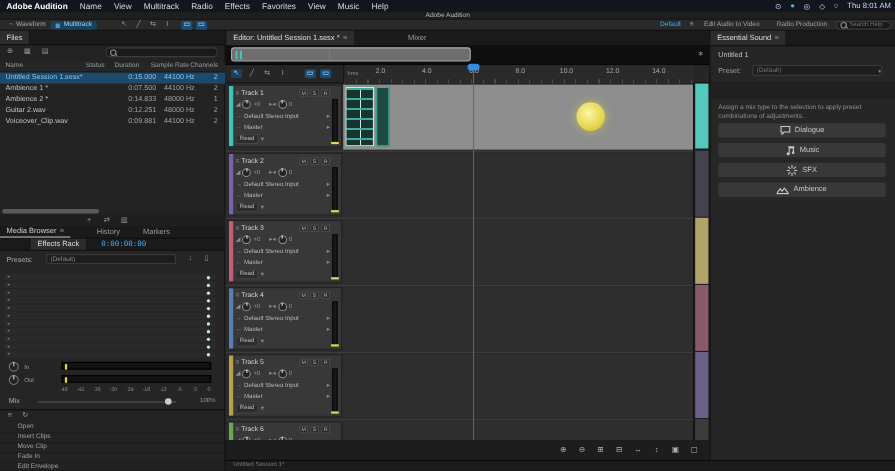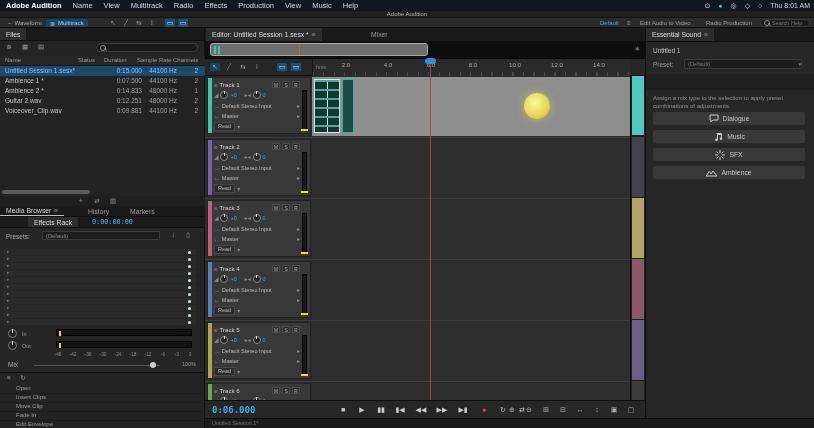--- a/index.html
+++ b/index.html
@@ -95,21 +95,21 @@
 
 <div id="app" class="nosel">
 
   <div id="menubar" class="abs">
     <span class="mi first">Adobe Audition</span>
     <span class="mi">Name</span>
     <span class="mi">View</span>
     <span class="mi">Multitrack</span>
     <span class="mi">Radio</span>
     <span class="mi">Effects</span>
-    <span class="mi">Production</span>
+    <span class="mi">Favorites</span>
     <span class="mi">View</span>
     <span class="mi">Music</span>
     <span class="mi">Help</span>
     <span id="mb-right">
       <span>⊙</span>
       <span style="color:#41c4b5">●</span>
       <span>◎</span>
       <span>◇</span>
       <span>○</span>
       <span>Thu 8:01 AM</span>
@@ -577,35 +577,20 @@
 
   <div class="abs" style="left:630px;top:76px;width:15px;height:324px;background:#1e1e1e;border-left:1px solid #101010;box-sizing:border-box">
     <div style="position: absolute; left: 1px; width: 12px; top: 0px; height: 59px; background: rgb(82, 201, 188);"></div>
     <div style="position: absolute; left: 1px; width: 12px; top: 61px; height: 60px; background: rgb(69, 65, 78);"></div>
     <div style="position: absolute; left: 1px; width: 12px; top: 122px; height: 60px; background: rgb(176, 164, 104);"></div>
     <div style="position: absolute; left: 1px; width: 12px; top: 183px; height: 60px; background: rgb(138, 90, 104);"></div>
     <div style="position: absolute; left: 1px; width: 12px; top: 244px; height: 60px; background: rgb(106, 95, 135);"></div>
     <div style="position: absolute; left: 1px; width: 12px; top: 305px; height: 19px; background: rgb(60, 60, 60);"></div>
   </div>
 
-  <div id="transport" class="abs">
-    <span id="timecode">0:06.000</span>
-    <span class="tpb" style="left:130px">■</span>
-    <span class="tpb" style="left:149px">▶</span>
-    <span class="tpb" style="left:168px">▮▮</span>
-    <span class="tpb" style="left:187px">▮◀</span>
-    <span class="tpb" style="left:208px">◀◀</span>
-    <span class="tpb" style="left:229px">▶▶</span>
-    <span class="tpb" style="left:250px">▶▮</span>
-    <span class="tpb" style="left: 271px; color: rgb(224, 74, 58);">●</span>
-    <span class="tpb" style="left:290px">↻</span>
-    <span class="tpb" style="left:309px">⇄</span>
-
-    <span class="zmb" style="left:300px"></span>
-  </div>
 
   <div class="abs" style="left:505px;top:400px;width:140px;height:18px">
     <span class="zmb" style="left:0">⊕</span>
     <span class="zmb" style="left:17px">⊖</span>
     <span class="zmb" style="left:34px">⊞</span>
     <span class="zmb" style="left:51px">⊟</span>
     <span class="zmb" style="left:68px">↔</span>
     <span class="zmb" style="left:85px">↕</span>
     <span class="zmb" style="left:102px">▣</span>
     <span class="zmb" style="left:119px">▢</span>

